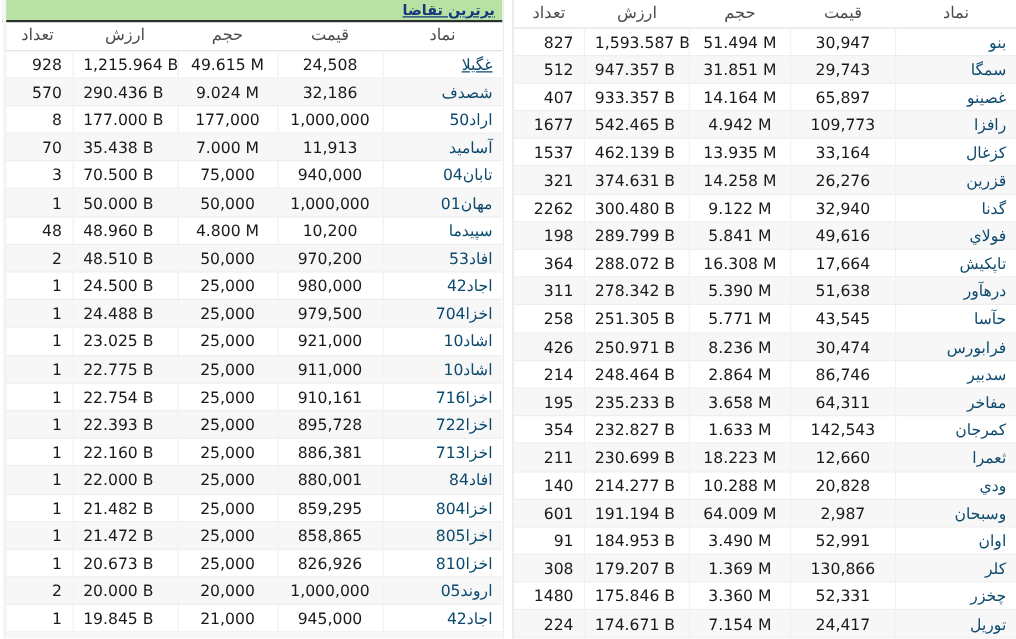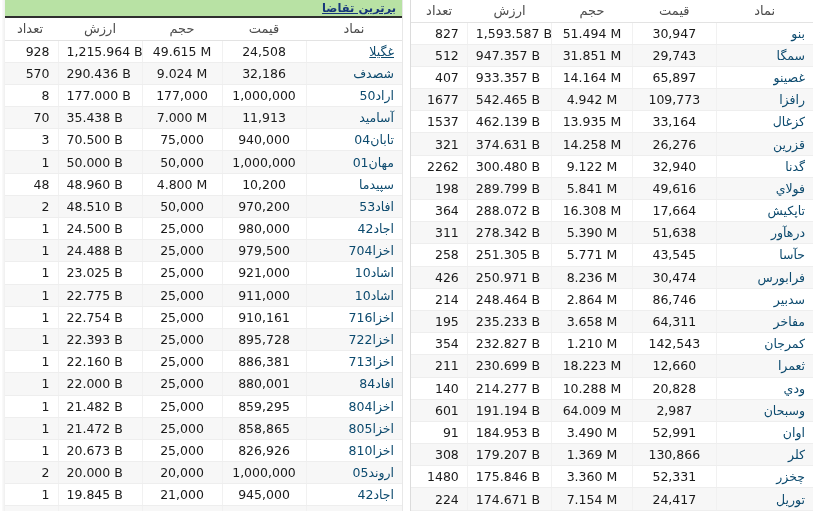--- a/index.html
+++ b/index.html
@@ -243,21 +243,21 @@
             <tr>
               <td class="c-sym"><span class="sym-link">مفاخر</span></td>
               <td class="c-price">64,311</td>
               <td class="c-vol">3.658 M</td>
               <td class="c-val">235.233 B</td>
               <td class="c-cnt">195</td>
             </tr>
             <tr>
               <td class="c-sym"><span class="sym-link">کمرجان</span></td>
               <td class="c-price">142,543</td>
-              <td class="c-vol">1.210 M</td>
+              <td class="c-vol">1.633 M</td>
               <td class="c-val">232.827 B</td>
               <td class="c-cnt">354</td>
             </tr>
             <tr>
               <td class="c-sym"><span class="sym-link">ثعمرا</span></td>
               <td class="c-price">12,660</td>
               <td class="c-vol">18.223 M</td>
               <td class="c-val">230.699 B</td>
               <td class="c-cnt">211</td>
             </tr>

